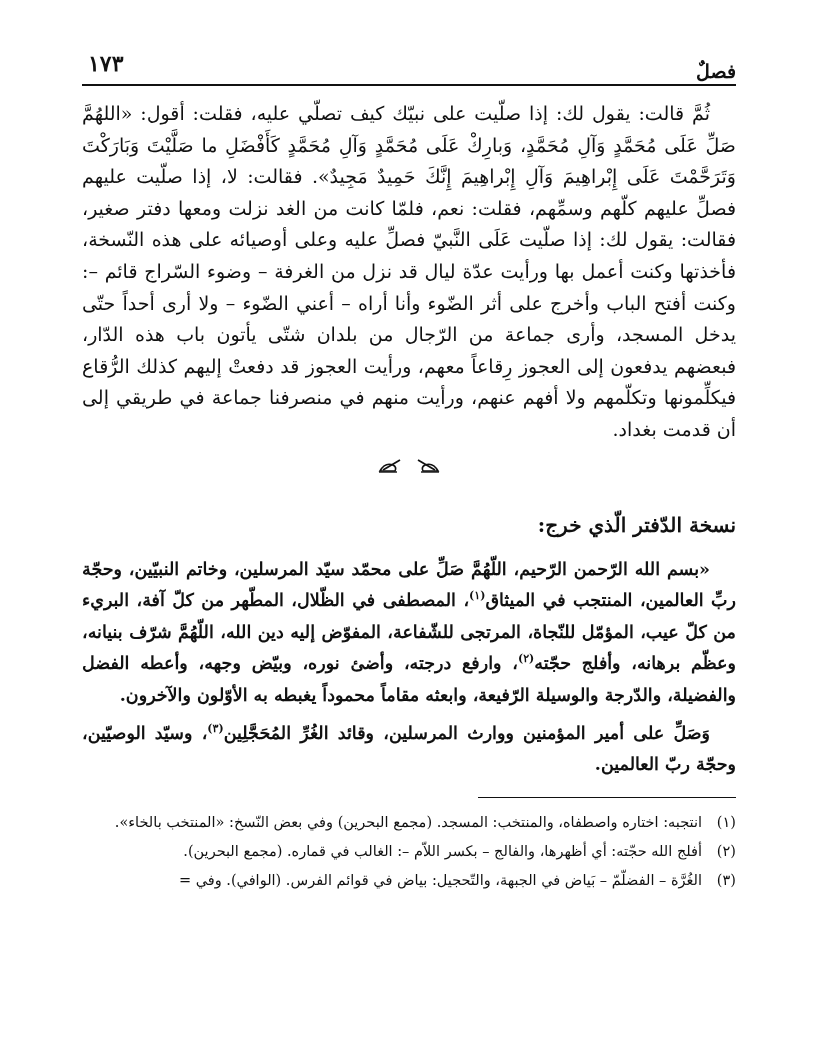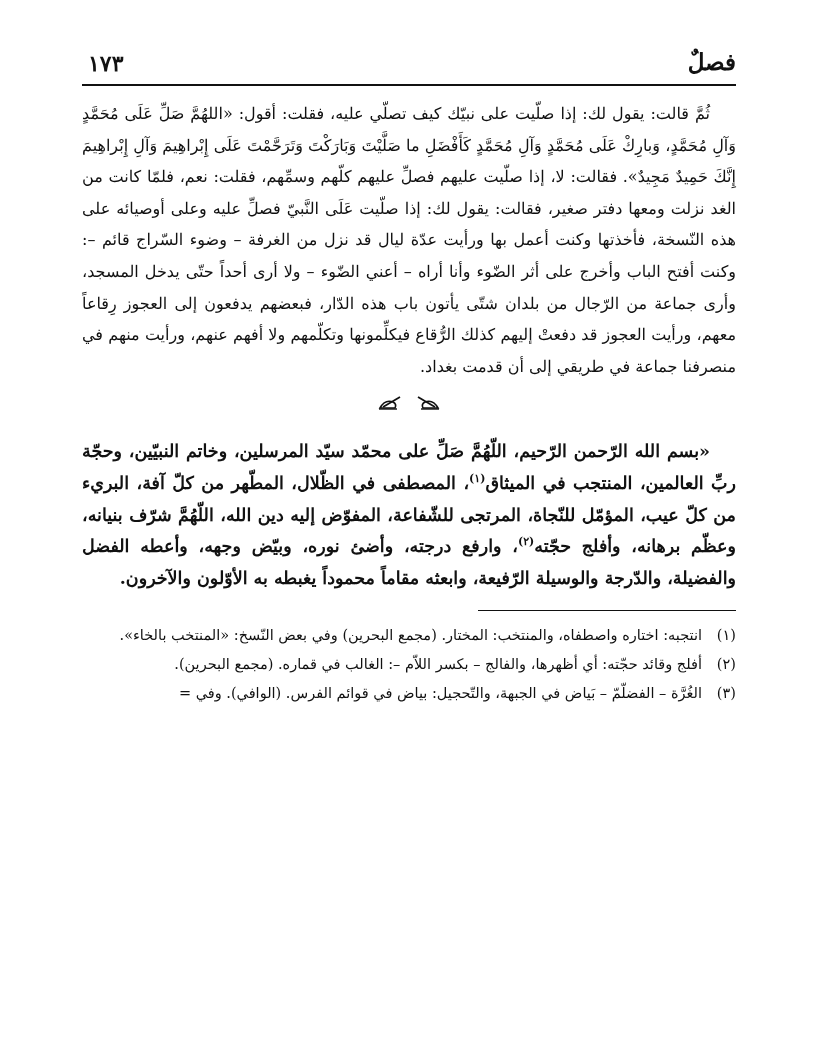--- a/index.html
+++ b/index.html
@@ -23,35 +23,35 @@
       bottom: 20px;
     }
     .running-header {
       position: relative;
       height: 40px;
       border-bottom: 2px solid #111;
     }
     .running-header .title {
       position: absolute;
       right: 0;
-      top: 4px;
-      font-size: 23px;
+      top: 16px;
+      font-size: 19px;
       font-weight: bold;
     }
     .running-header .page-number {
       position: absolute;
       left: 6px;
       top: 6px;
       font-size: 22px;
       font-weight: bold;
       letter-spacing: 1px;
     }
     .body-text {
       margin-top: 12px;
-      font-size: 16px;
+      font-size: 19px;
       line-height: 31.6px;
       text-align: justify;
       text-align-last: right;
     }
     .body-text p {
       margin: 0;
       text-indent: 26px;
     }
     .ornament {
       text-align: center;
@@ -132,35 +132,37 @@
       <line x1="6" y1="12" x2="23" y2="2" stroke="#111" stroke-width="1.8"></line>
       <line x1="2" y1="14" x2="20" y2="14" stroke="#111" stroke-width="1.4"></line>
     </svg>
     <svg width="26" height="16" viewBox="0 0 26 16" style="margin-left:6px">
       <path d="M23 13 Q18 4 10 7 Q6 9 8 13 Z" fill="none" stroke="#111" stroke-width="1.6"></path>
       <line x1="20" y1="12" x2="3" y2="2" stroke="#111" stroke-width="1.8"></line>
       <line x1="24" y1="14" x2="6" y2="14" stroke="#111" stroke-width="1.4"></line>
     </svg>
   </div>
 
+  <div class="section-heading">نسخة الدّفتر الّذي خرج:</div>
 
   <div class="section-body">
     <p><span>«بسم الله الرّحمن الرّحيم، اللّهُمَّ صَلِّ على محمّد سيّد المرسلين، وخاتم النبيّين، وحجّة ربِّ العالمين، المنتجب في الميثاق</span><sup class="fn">(١)</sup><span>، المصطفى في الظّلال، المطّهر من كلّ آفة، البريء من كلّ عيب، المؤمّل للنّجاة، المرتجى للشّفاعة، المفوّض إليه دين الله، اللّهُمَّ شرّف بنيانه، وعظّم برهانه، وأفلج حجّته</span><sup class="fn">(٢)</sup><span>، وارفع درجته، وأضئ نوره، وبيّض وجهه، وأعطه الفضل والفضيلة، والدّرجة والوسيلة الرّفيعة، وابعثه مقاماً محموداً يغبطه به الأوّلون والآخرون.</span></p>
+    <p><span>وَصَلِّ على أمير المؤمنين ووارث المرسلين، وقائد الغُرِّ المُحَجَّلِين</span><sup class="fn">(٣)</sup><span>، وسيّد الوصيّين، وحجّة ربّ العالمين.</span></p>
   </div>
 
   <div class="footnote-rule"></div>
 
   <div class="footnotes">
     <div class="footnote">
       <span class="num">(١)</span>
-      <span class="text">انتجبه: اختاره واصطفاه، والمنتخب: المختار. (مجمع البحرين) وفي بعض النّسخ: «المنتخب بالخاء».</span>
+      <span class="text">انتجبه: اختاره واصطفاه، والمنتخب: المسجد. (مجمع البحرين) وفي بعض النّسخ: «المنتخب بالخاء».</span>
     </div>
     <div class="footnote">
       <span class="num">(٢)</span>
-      <span class="text">أفلج وقائد حجّته: أي أظهرها، والفالج – بكسر اللاّم –: الغالب في قماره. (مجمع البحرين).</span>
+      <span class="text">أفلج الله حجّته: أي أظهرها، والفالج – بكسر اللاّم –: الغالب في قماره. (مجمع البحرين).</span>
     </div>
     <div class="footnote">
       <span class="num">(٣)</span>
       <span class="text">الغُرَّة – الفضلّمّ – بَياض في الجبهة، والتّحجيل: بياض في قوائم الفرس. (الوافي). وفي =</span>
     </div>
   </div>
 
 </div>
 
 </body></html>

